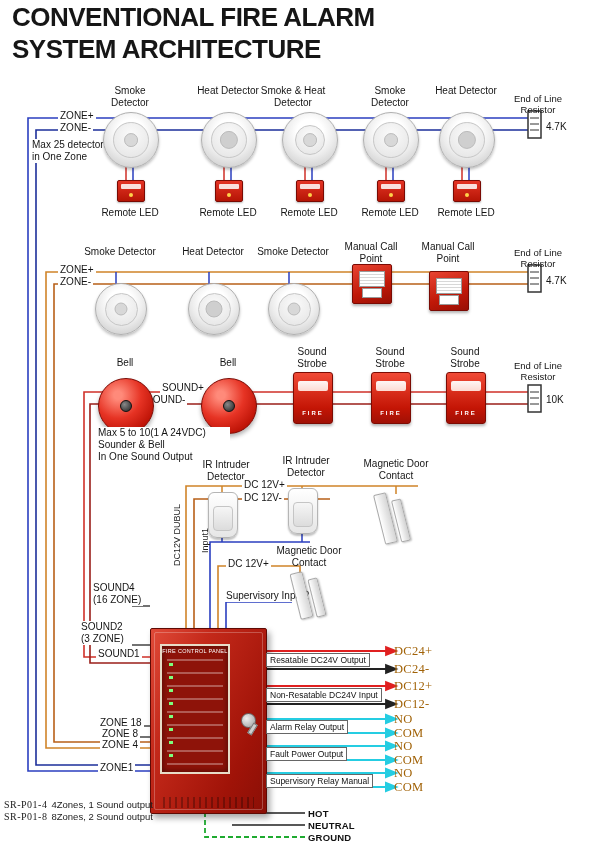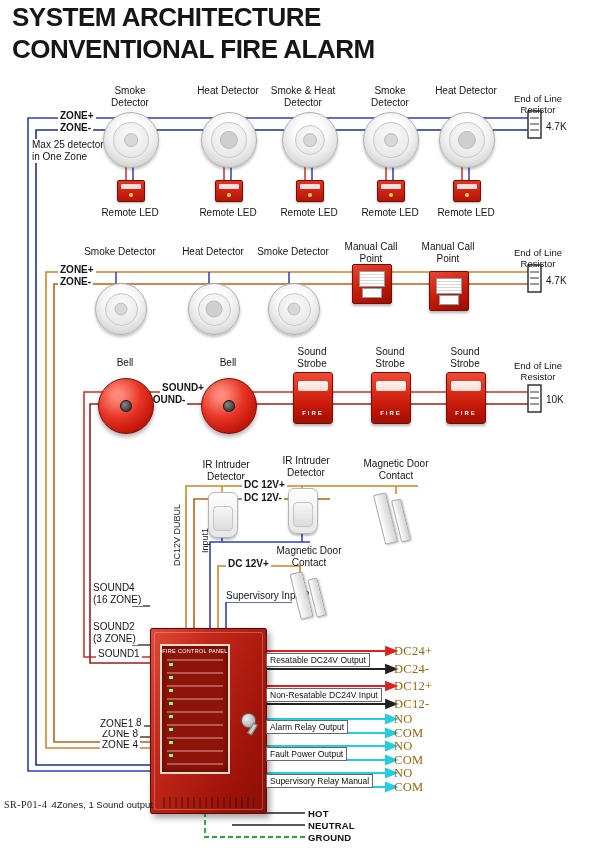--- a/index.html
+++ b/index.html
@@ -5,21 +5,21 @@
   html,body{margin:0;padding:0;background:#fff;}
   #canvas{position:relative;width:600px;height:867px;background:#fff;overflow:hidden;
           font-family:"Liberation Sans",sans-serif;color:#1a1a1a;}
   #wires{position:absolute;left:0;top:0;}
 
   .title{position:absolute;left:12px;top:2px;font-size:26px;font-weight:900;
          line-height:1.22;color:#161616;letter-spacing:-0.5px;}
 
   .lbl{position:absolute;font-size:10px;line-height:1.18;text-align:center;color:#151515;}
   .lbl.left{text-align:left;}
-  .lbl.b{font-weight:700;text-align:center;}
+  .lbl.b{font-weight:400;text-align:center;}
   .wbg{background:#fff;padding:0 2px;}
   .s9{font-size:9.5px;}
 
   .vlabel{position:absolute;transform:rotate(-90deg);transform-origin:0 0;
           font-size:9px;white-space:nowrap;color:#222;}
 
   
   .det{position:absolute;border-radius:50%;border:1px solid #b0b0b0;
        background:radial-gradient(circle at 50% 36%,#ffffff 30%,#ececec 55%,#d2d2d2 82%,#bdbdbd);
        box-shadow:0 2px 3px rgba(0,0,0,.25);}
@@ -181,27 +181,27 @@
           <polygon points="386,783 396,787 386,791"></polygon>
       </g>
     </g>
     <g fill="none">
       <path d="M240,813H305 M232,825H305" stroke="#222" stroke-width="1.6"></path>
       <polyline points="205,812 205,837 305,837" stroke="#1faa30" stroke-width="1.8" stroke-dasharray="5 3"></polyline>
     </g>
   </svg>
 
   <div class="title">
+    <div>CONVENTIONAL FIRE ALARM</div>
     <div>SYSTEM ARCHITECTURE</div>
-    <div>CONVENTIONAL FIRE ALARM</div>
   </div>
 
   <div class="lbl" style="left:95px;top:85px;width:70px">Smoke Detector</div>
   <div class="lbl" style="left:193px;top:85px;width:70px">Heat Detector</div>
-  <div class="lbl" style="left:268px;top:85px;width:70px">Smoke &amp; Heat Detector</div>
+  <div class="lbl" style="left:258px;top:85px;width:70px">Smoke &amp; Heat Detector</div>
   <div class="lbl" style="left:355px;top:85px;width:70px">Smoke Detector</div>
   <div class="lbl" style="left:431px;top:85px;width:70px">Heat Detector</div>
 
   <div class="lbl b wbg" style="left:58px;top:110px">ZONE+</div>
   <div class="lbl b wbg" style="left:58px;top:122px">ZONE-</div>
   <div class="lbl left wbg" style="left:30px;top:139px;width:85px">Max 25 detectors in One Zone</div>
 
   <div class="det smoke" style="left:103px;top:112px;width:54px;height:54px"></div>
   <div class="det heat" style="left:201px;top:112px;width:54px;height:54px"></div>
   <div class="det combo" style="left:282px;top:112px;width:54px;height:54px"></div>
@@ -258,20 +258,25 @@
   <div class="strobe" style="left:371px;top:372px">
     <span class="fire-txt">FIRE</span>
     </div>
   <div class="strobe" style="left:446px;top:372px">
     <span class="fire-txt">FIRE</span>
     </div>
 
   <div class="lbl s9" style="left:506px;top:360px;width:64px">End of Line Resistor</div>
   <div class="lbl" style="left:546px;top:394px">10K</div>
 
+  <div class="lbl left wbg" style="left:96px;top:427px;width:130px">
+    <div>Max 5 to 10(1 A 24VDC)</div>
+    <div>Sounder &amp; Bell</div>
+    <div>In One Sound Output</div>
+  </div>
 
   <div class="lbl" style="left:196px;top:459px;width:60px">IR Intruder Detector</div>
   <div class="lbl" style="left:276px;top:455px;width:60px">IR Intruder Detector</div>
   <div class="lbl" style="left:363px;top:458px;width:66px">Magnetic Door Contact</div>
 
   <div class="lbl b wbg" style="left:242px;top:479px">DC 12V+</div>
   <div class="lbl b wbg" style="left:242px;top:492px">DC 12V-</div>
 
   <div class="ir" style="left:208px;top:492px"></div>
   <div class="ir" style="left:288px;top:488px"></div>
@@ -282,29 +287,29 @@
 
   <div class="lbl" style="left:276px;top:545px;width:66px">Magnetic Door Contact</div>
   <div class="lbl b wbg" style="left:226px;top:558px">DC 12V+</div>
   <div class="lbl wbg" style="left:224px;top:590px">Supervisory Input2</div>
   <div class="mag" style="left:288px;top:571px;height:48px"></div>
 
   <div class="lbl left wbg" style="left:91px;top:582px">
     <div>SOUND4</div>
     <div>(16 ZONE)</div>
   </div>
-  <div class="lbl left wbg" style="left:91px;top:621px">
+  <div class="lbl left wbg" style="left:79px;top:621px">
     <div>SOUND2</div>
     <div>(3 ZONE)</div>
   </div>
   <div class="lbl left wbg" style="left:96px;top:648px">SOUND1</div>
   <div class="lbl left wbg" style="left:98px;top:717px">ZONE 18</div>
   <div class="lbl left wbg" style="left:100px;top:728px">ZONE 8</div>
   <div class="lbl left wbg" style="left:100px;top:739px">ZONE 4</div>
-  <div class="lbl left wbg" style="left:98px;top:718px">ZONE1</div>
+  <div class="lbl left wbg" style="left:98px;top:762px">ZONE1</div>
 
   <div id="panel">
     <div class="panel-door"></div>
     <div class="panel-board">
       <div class="panel-title">FIRE CONTROL PANEL</div>
       <div class="panel-rows"></div>
     </div>
     <div class="keyhole"></div>
     <div class="panel-vents"></div>
   </div>
@@ -326,14 +331,17 @@
   <div class="term" style="top:766px">NO</div>
   <div class="term" style="top:780px">COM</div>
 
   <div class="pwr" style="top:808px">HOT</div>
   <div class="pwr" style="top:820px">NEUTRAL</div>
   <div class="pwr" style="top:832px">GROUND</div>
 
   <div class="model-row" style="top:794px">
     <span class="mcode">SR-P01-4</span><span class="mdesc">4Zones, 1 Sound output</span>
   </div>
+  <div class="model-row" style="top:806px">
+    <span class="mcode">SR-P01-8</span><span class="mdesc">8Zones, 2 Sound output</span>
+  </div>
 
 </div>
 
 </body></html>

